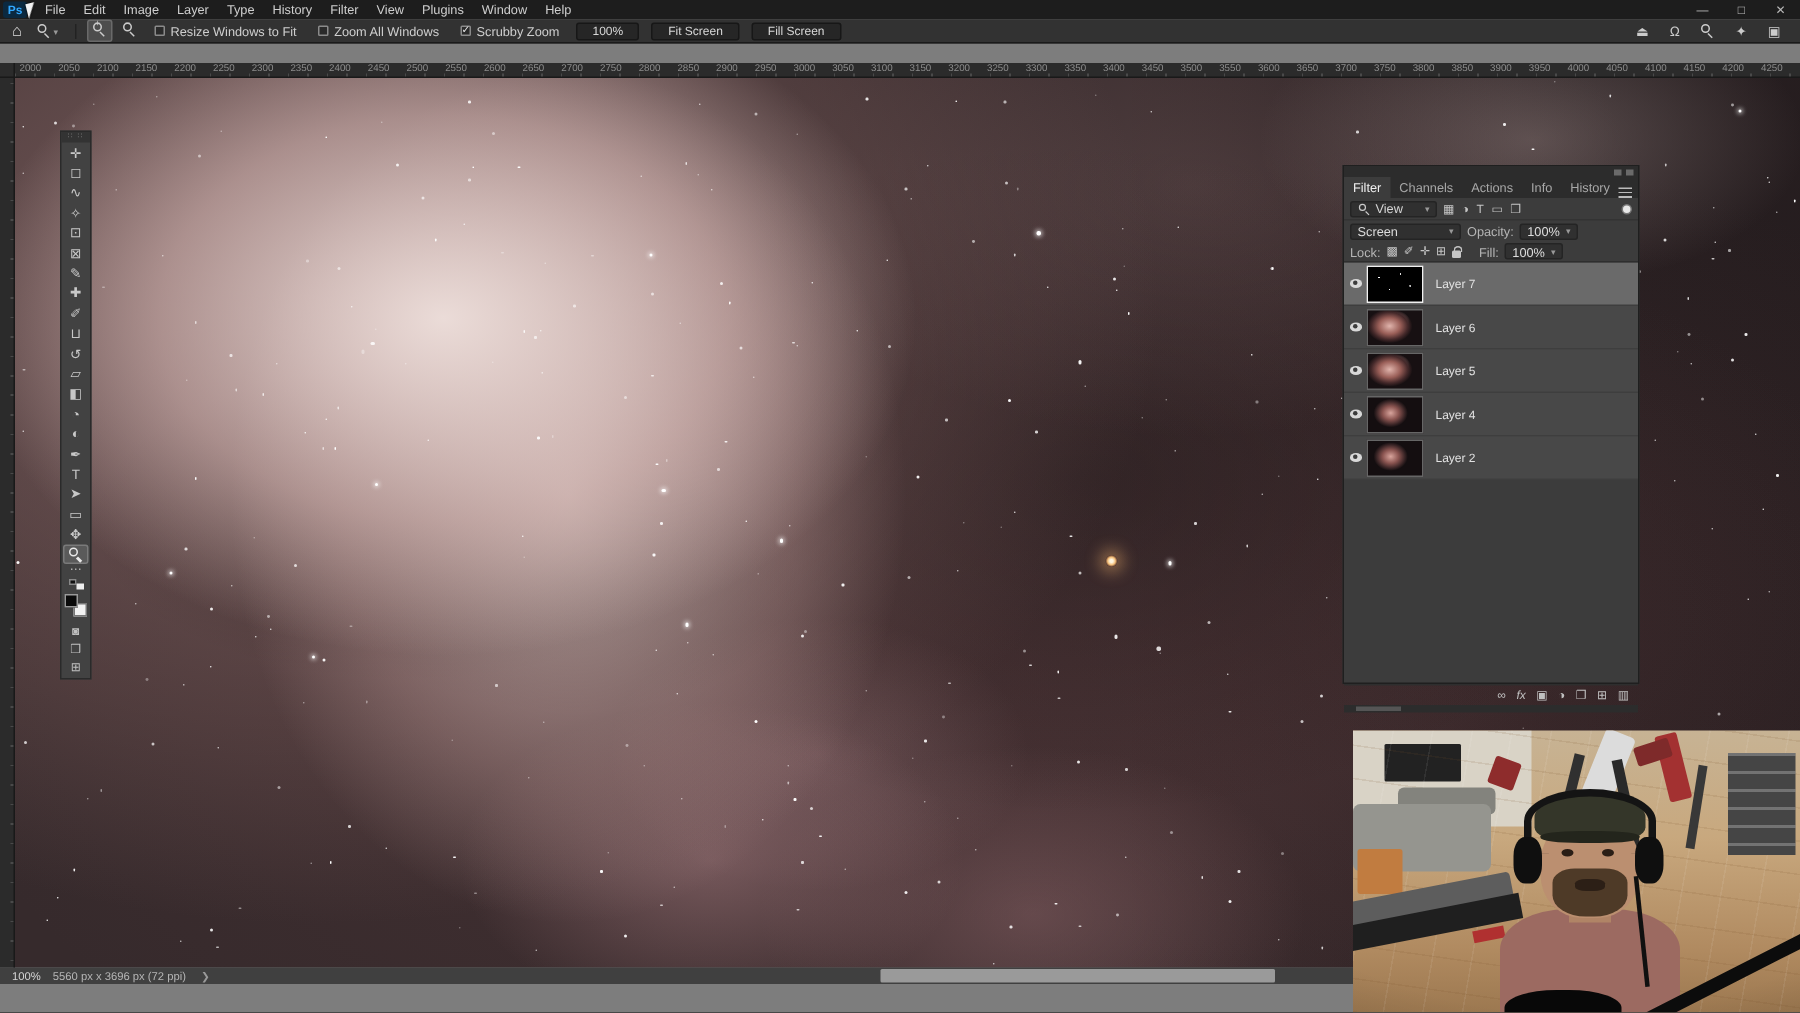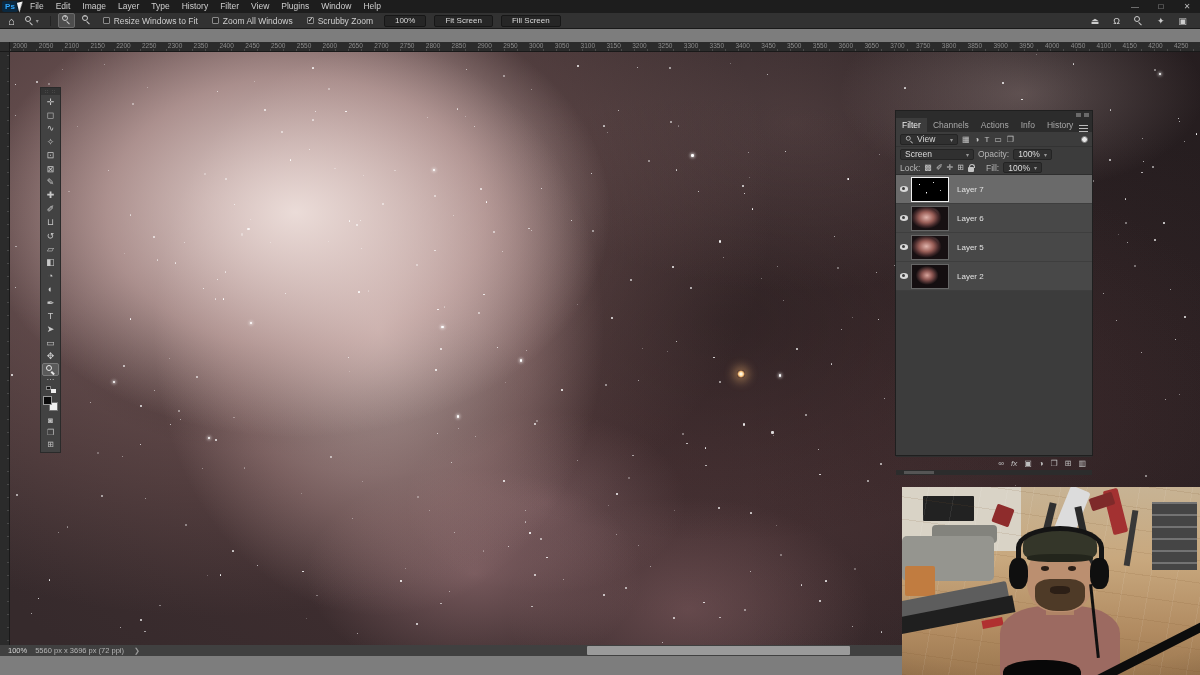--- a/index.html
+++ b/index.html
@@ -809,20 +809,27 @@
             <div class="eye"></div>
           </div>
           <div class="layer-thumb thumb-nebula-bright"></div>
           <span class="layer-name">Layer 5</span>
         </div>
         <div class="layer-row">
           <div class="eye-cell">
             <div class="eye"></div>
           </div>
           <div class="layer-thumb thumb-nebula"></div>
+          <span class="layer-name">Layer 4</span>
+        </div>
+        <div class="layer-row">
+          <div class="eye-cell">
+            <div class="eye"></div>
+          </div>
+          <div class="layer-thumb thumb-nebula"></div>
           <span class="layer-name">Layer 2</span>
         </div>
       </div>
     <div class="panel-footer" id="panel-footer">
         <span>∞</span>
         <span class="fx-label">fx</span>
         <span>▣</span>
         <span>◑</span>
         <span>❐</span>
         <span>⊞</span>

